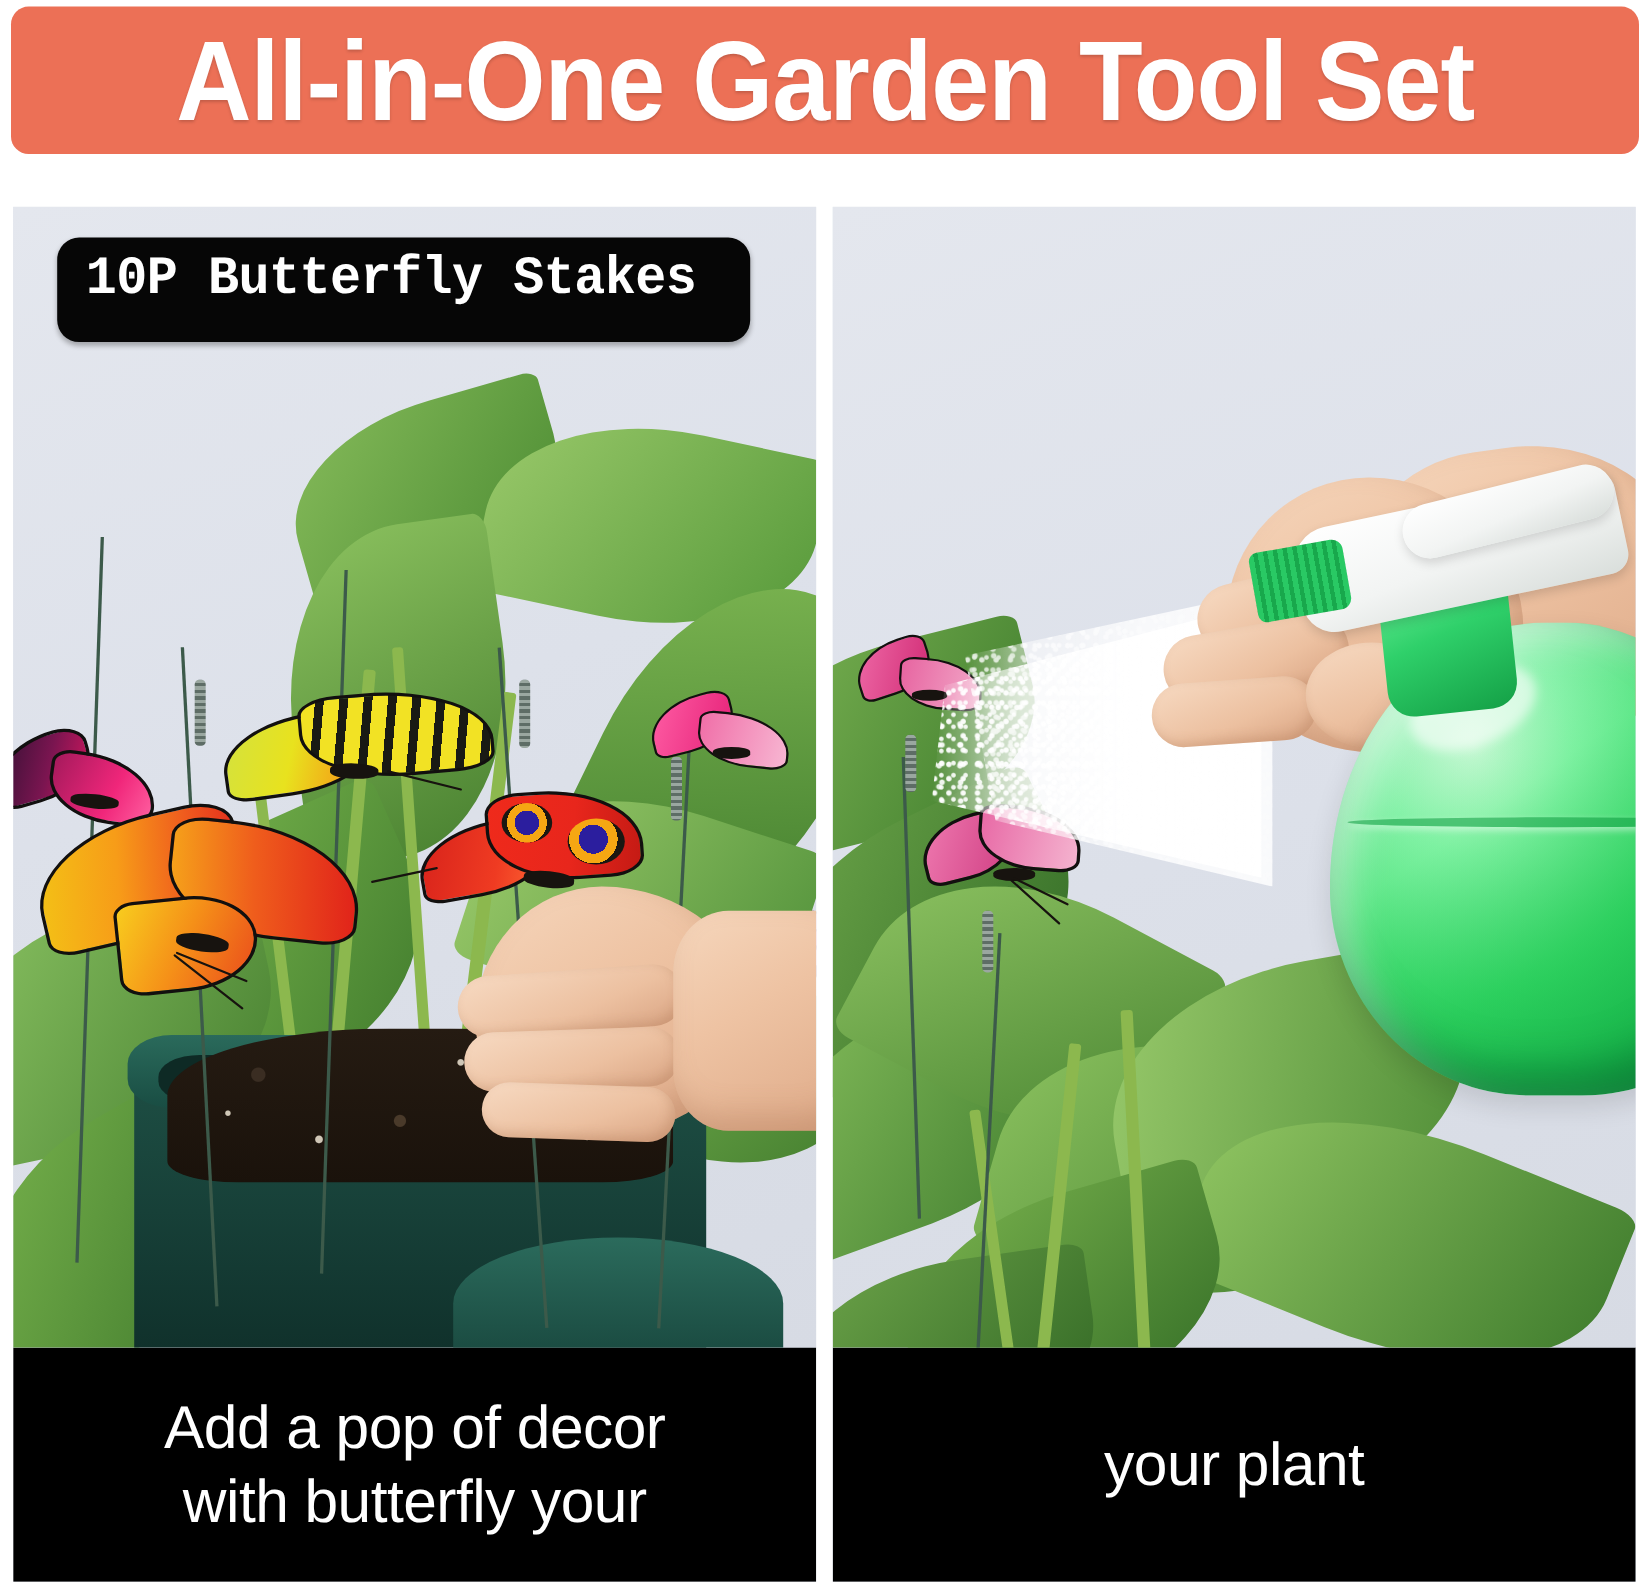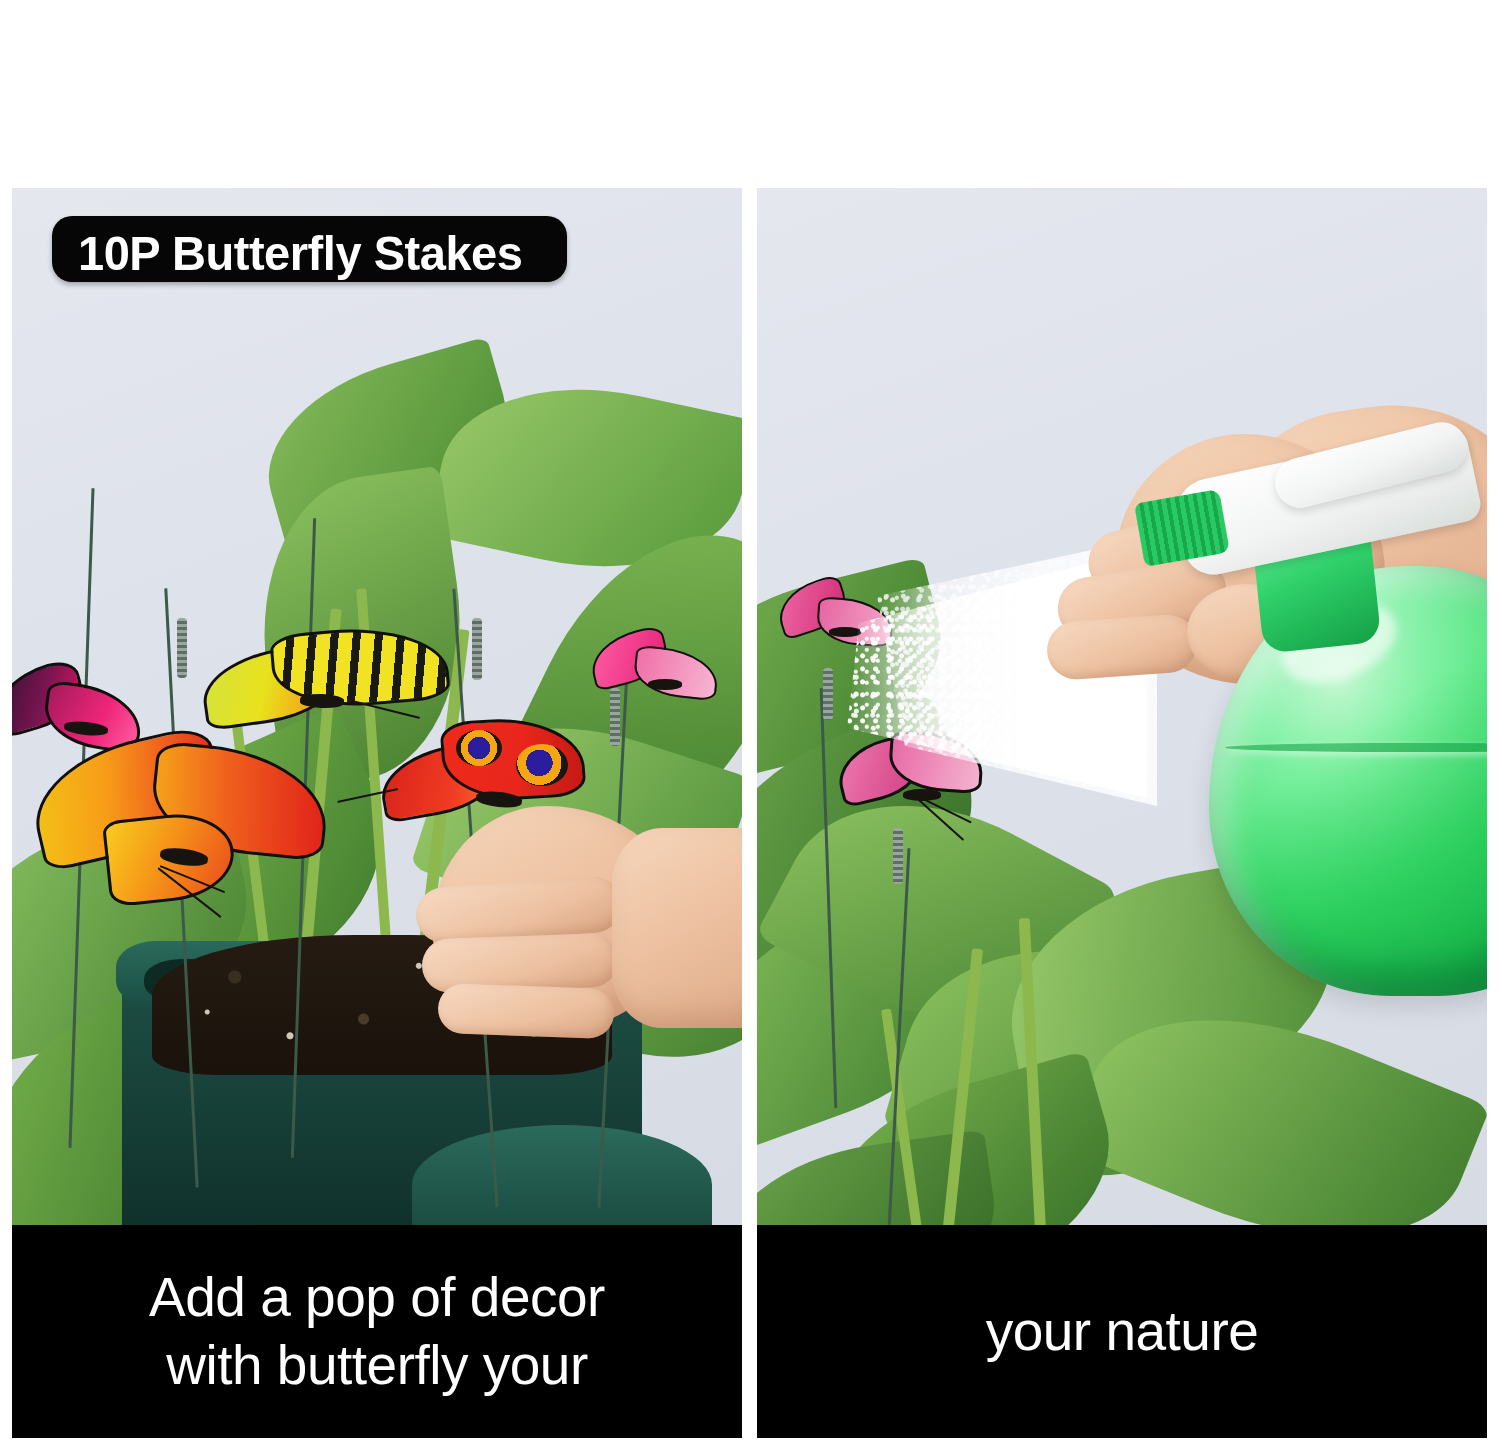--- a/index.html
+++ b/index.html
@@ -41,23 +41,24 @@
   }
   .photo{
     position:relative; width:100%; height:1037px; overflow:hidden;
     background:linear-gradient(160deg,#e4e7ee 0%,#dde1ea 45%,#d7dbe4 100%);
   }
 
   
   .badge{
     position:absolute; left:40px; top:28px;
     background:#060606; border-radius:20px;
-    padding:12px 26px 3px;
+    padding:12px 26px 32px;
     box-shadow:0 3px 5px rgba(0,0,0,.28);
     z-index:40;
+    font-family:Liberation Mono, monospace;
   }
   .badge-text{
     color:#fff; font-size:49px; font-weight:bold; line-height:1.05;
     letter-spacing:-0.5px; white-space:nowrap;
     transform:scaleX(0.96); transform-origin:left center;
     display:inline-block;
   }
 
   
   .caption{
@@ -180,20 +181,23 @@
     background:linear-gradient(160deg,#f7dac2 0%,#ecc0a0 60%,#d9a483 100%);
     border-radius:40px;
     box-shadow:inset -4px -4px 10px rgba(170,118,84,.32);
   }
 </style>
 </head>
 <body>
 
 <div class="page">
 
+  <div class="banner">
+    <div class="banner-title">All-in-One Garden Tool Set</div>
+  </div>
 
   <div class="panels">
 
     <div class="panel">
       <div class="photo">
 
         <div class="leaf" style="left:250px;top:180px;width:250px;height:150px;background:linear-gradient(135deg,#86bb5a,#4c8c33);transform:rotate(-16deg);"></div>
         <div class="leaf" style="left:430px;top:200px;width:300px;height:180px;background:linear-gradient(120deg,#9ac96a,#56993a);transform:rotate(12deg);"></div>
         <div class="leaf" style="left:540px;top:330px;width:210px;height:330px;background:linear-gradient(150deg,#7fb853,#3f7b2c);transform:rotate(26deg);border-radius:60% 10% 55% 10%;"></div>
         <div class="leaf" style="left:250px;top:290px;width:200px;height:300px;background:linear-gradient(160deg,#8cc25f,#477f2f);transform:rotate(-8deg);"></div>
@@ -335,18 +339,18 @@
         <div class="bottle-highlight" style="left:522px;top:420px;width:120px;height:70px;transform:rotate(-22deg);"></div>
 
         <div class="trigger-green" style="left:500px;top:330px;width:118px;height:130px;border-radius:16px 16px 24px 24px;transform:rotate(-6deg);"></div>
         <div class="trigger-white" style="left:420px;top:266px;width:300px;height:96px;transform:rotate(-12deg);border-radius:34px 20px 18px 30px;"></div>
         <div class="trigger-white" style="left:516px;top:252px;width:196px;height:50px;transform:rotate(-14deg);border-radius:26px;"></div>
         <div class="nozzle" style="left:382px;top:308px;width:86px;height:64px;transform:rotate(-10deg);"></div>
 
       </div>
 
       <div class="caption">
-        <div class="caption-line">your nature</div>
+        <div class="caption-line">your plant</div>
       </div>
     </div>
 
   </div>
 </div>
 
 </body></html>

